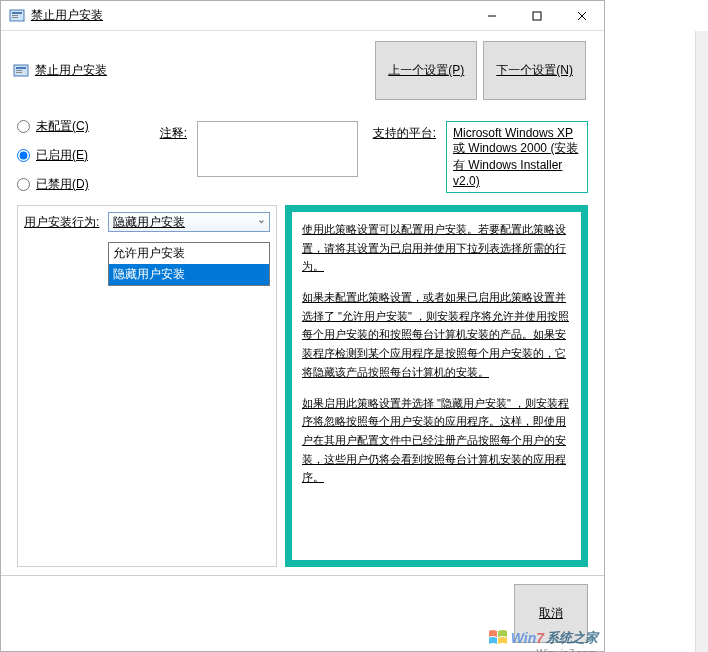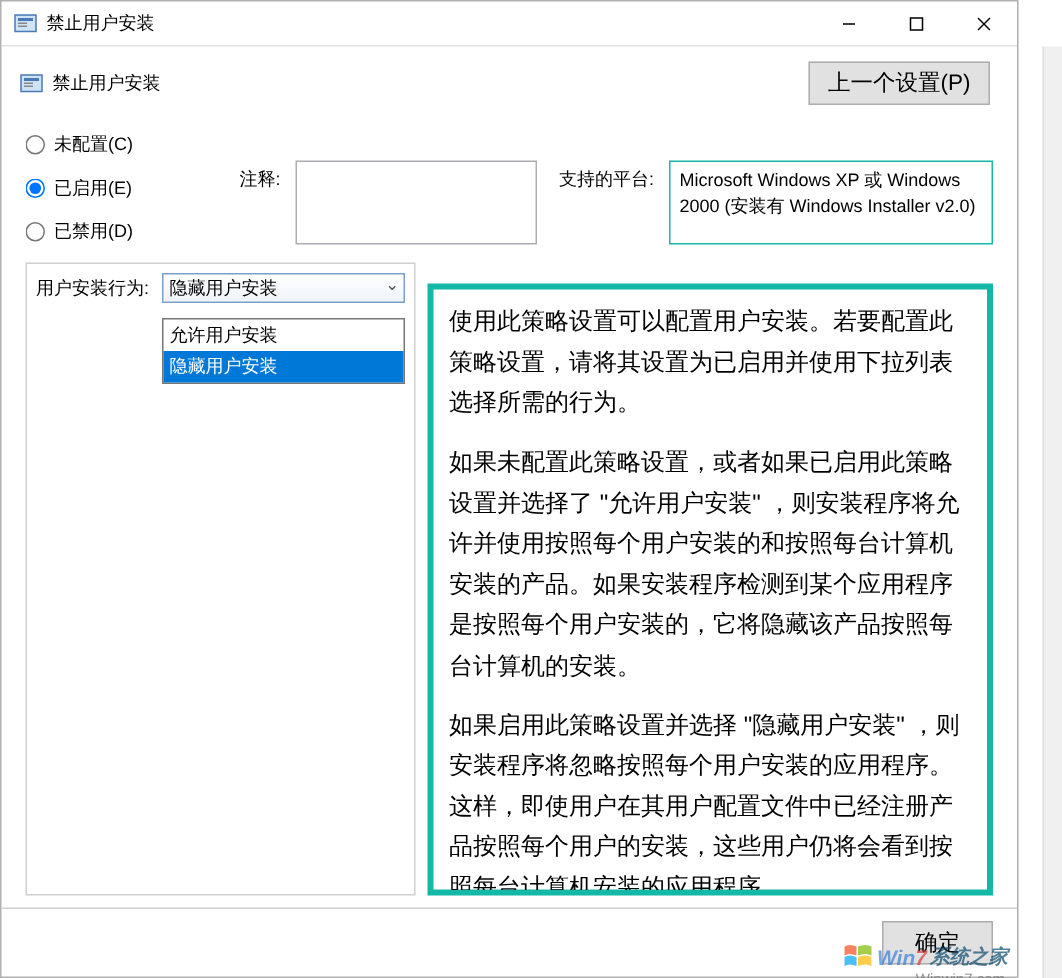--- a/index.html
+++ b/index.html
@@ -5,26 +5,27 @@
     * { box-sizing: border-box; margin: 0; padding: 0; }
     body {
       font-family: "Microsoft YaHei", "Segoe UI", Tahoma, sans-serif;
       font-size: 12px;
       background: #fff;
       width: 708px;
       height: 652px;
       overflow: hidden;
     }
     .window {
-      width: 679px;
+      width: 605px;
       height: 652px;
       border: 1px solid #b0b0b0;
       display: flex;
       flex-direction: column;
       background: #fff;
+      text-decoration: underline;
     }
     .titlebar {
       height: 30px;
       display: flex;
       align-items: center;
       border-bottom: 1px solid #e0e0e0;
       padding-left: 8px;
     }
     .titlebar-icon {
       width: 16px; height: 16px;
@@ -47,22 +48,22 @@
     .header-icon {
       width: 16px; height: 16px;
       margin-right: 6px;
       display: inline-flex;
     }
     .header-title { flex: 1; font-size: 12px; }
     .nav-btns { display: flex; gap: 6px; margin-right: 6px; }
     .btn {
       border: 1px solid #adadad;
       background: #e1e1e1;
-      padding: 4px 12px;
-      font-size: 15px;
+      padding: 20px 12px;
+      font-size: 12px;
       font-family: inherit;
       min-width: 90px;
       cursor: pointer;
     }
     .top-section {
       display: flex;
       padding: 4px 16px 8px 16px;
       gap: 10px;
       align-items: flex-end;
     }
@@ -150,26 +151,25 @@
       padding: 2px 4px;
       font-size: 12px;
       cursor: pointer;
     }
     .dropdown-item.selected {
       background: #0078d7;
       color: #fff;
     }
     .help-panel {
       flex: 1;
-      border: 4px solid #14b8a6;
+      border: 7px solid #14b8a6;
       padding: 8px 10px;
-      font-size: 16px;
+      font-size: 11px;
       line-height: 1.7;
       overflow-y: auto;
-      margin-top: 14px;
     }
     .help-panel p { margin-bottom: 12px; }
     .bottom-bar {
       border-top: 1px solid #d0d0d0;
       padding: 8px 16px;
       display: flex;
       justify-content: flex-end;
       gap: 6px;
       position: relative;
     }
@@ -238,20 +238,21 @@
       <svg viewBox="0 0 16 16" width="16" height="16">
             <rect x="1" y="2" width="14" height="11" fill="#cfe3f7" stroke="#4a7ab5"></rect>
             <rect x="3" y="4" width="10" height="2" fill="#4a7ab5"></rect>
             <rect x="3" y="7" width="6" height="1" fill="#888"></rect>
             <rect x="3" y="9" width="6" height="1" fill="#888"></rect>
           </svg>
     </span>
     <span class="header-title">禁止用户安装</span>
     <div class="nav-btns">
       <button class="btn">上一个设置(P)</button>
+      <button class="btn">下一个设置(N)</button>
     </div>
   </div>
 
   <div class="top-section">
     <div class="radio-col">
       <label class="radio-item">
         <input type="radio" name="state" style="">
         <span>未配置(C)</span>
       </label>
       <label class="radio-item">
@@ -292,21 +293,21 @@
       </div>
     </div>
     <div class="help-panel">
       <p>使用此策略设置可以配置用户安装。若要配置此策略设置，请将其设置为已启用并使用下拉列表选择所需的行为。</p>
       <p>如果未配置此策略设置，或者如果已启用此策略设置并选择了 "允许用户安装" ，则安装程序将允许并使用按照每个用户安装的和按照每台计算机安装的产品。如果安装程序检测到某个应用程序是按照每个用户安装的，它将隐藏该产品按照每台计算机的安装。</p>
       <p>如果启用此策略设置并选择 "隐藏用户安装" ，则安装程序将忽略按照每个用户安装的应用程序。这样，即使用户在其用户配置文件中已经注册产品按照每个用户的安装，这些用户仍将会看到按照每台计算机安装的应用程序。</p>
     </div>
   </div>
 
   <div class="bottom-bar">
-    <button class="btn" style="min-width:74px">确定</button>
+    <button class="btn" style="min-width:74px">取消</button>
     <div class="watermark">
       <svg width="22" height="22" viewBox="0 0 22 22">
         <path d="M2 4 Q5 2 10 4 L10 10 Q5 8 2 10 Z" fill="#f25022"></path>
         <path d="M11 4 Q16 2 20 4 L20 10 Q16 8 11 10 Z" fill="#7fba00"></path>
         <path d="M2 11 Q5 9 10 11 L10 17 Q5 15 2 17 Z" fill="#00a4ef"></path>
         <path d="M11 11 Q16 9 20 11 L20 17 Q16 15 11 17 Z" fill="#ffb900"></path>
       </svg>
       <span class="w7"><span style="color:#3b7dd8">Win</span><span style="color:#d83b3b">7</span></span>
       <span class="wtext">系统之家</span>
       <span class="wurl">Winwin7.com</span>

